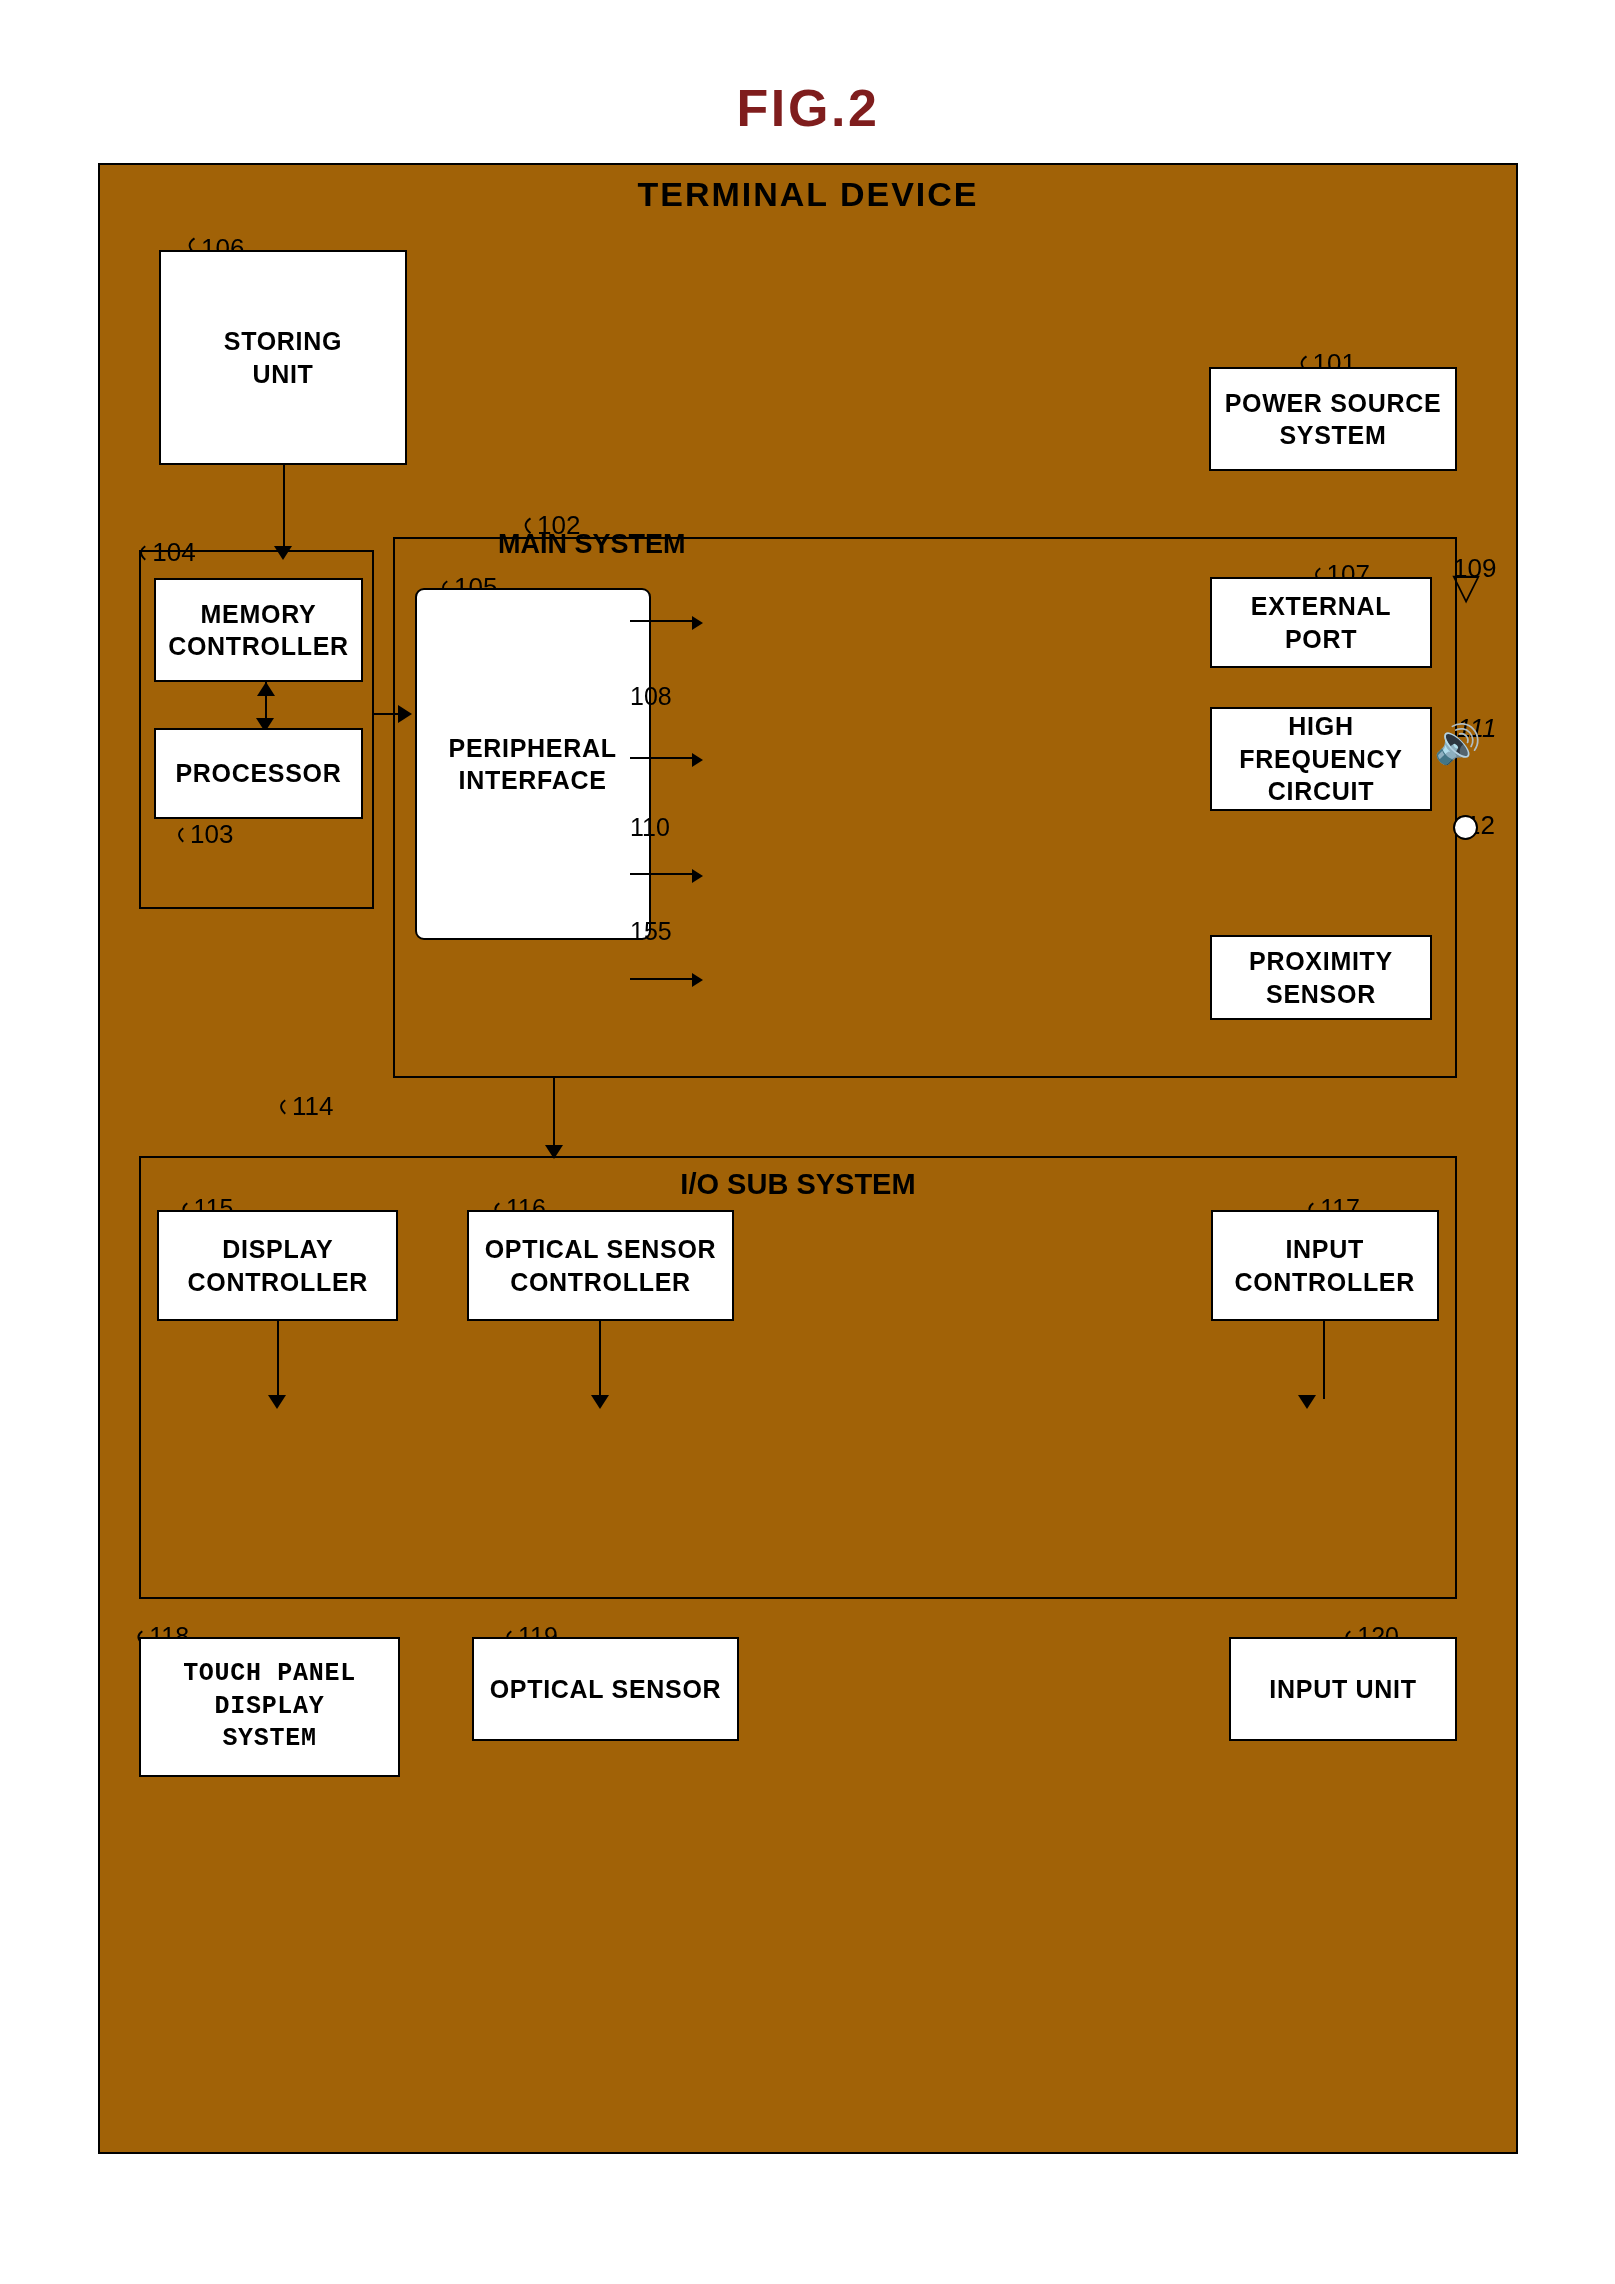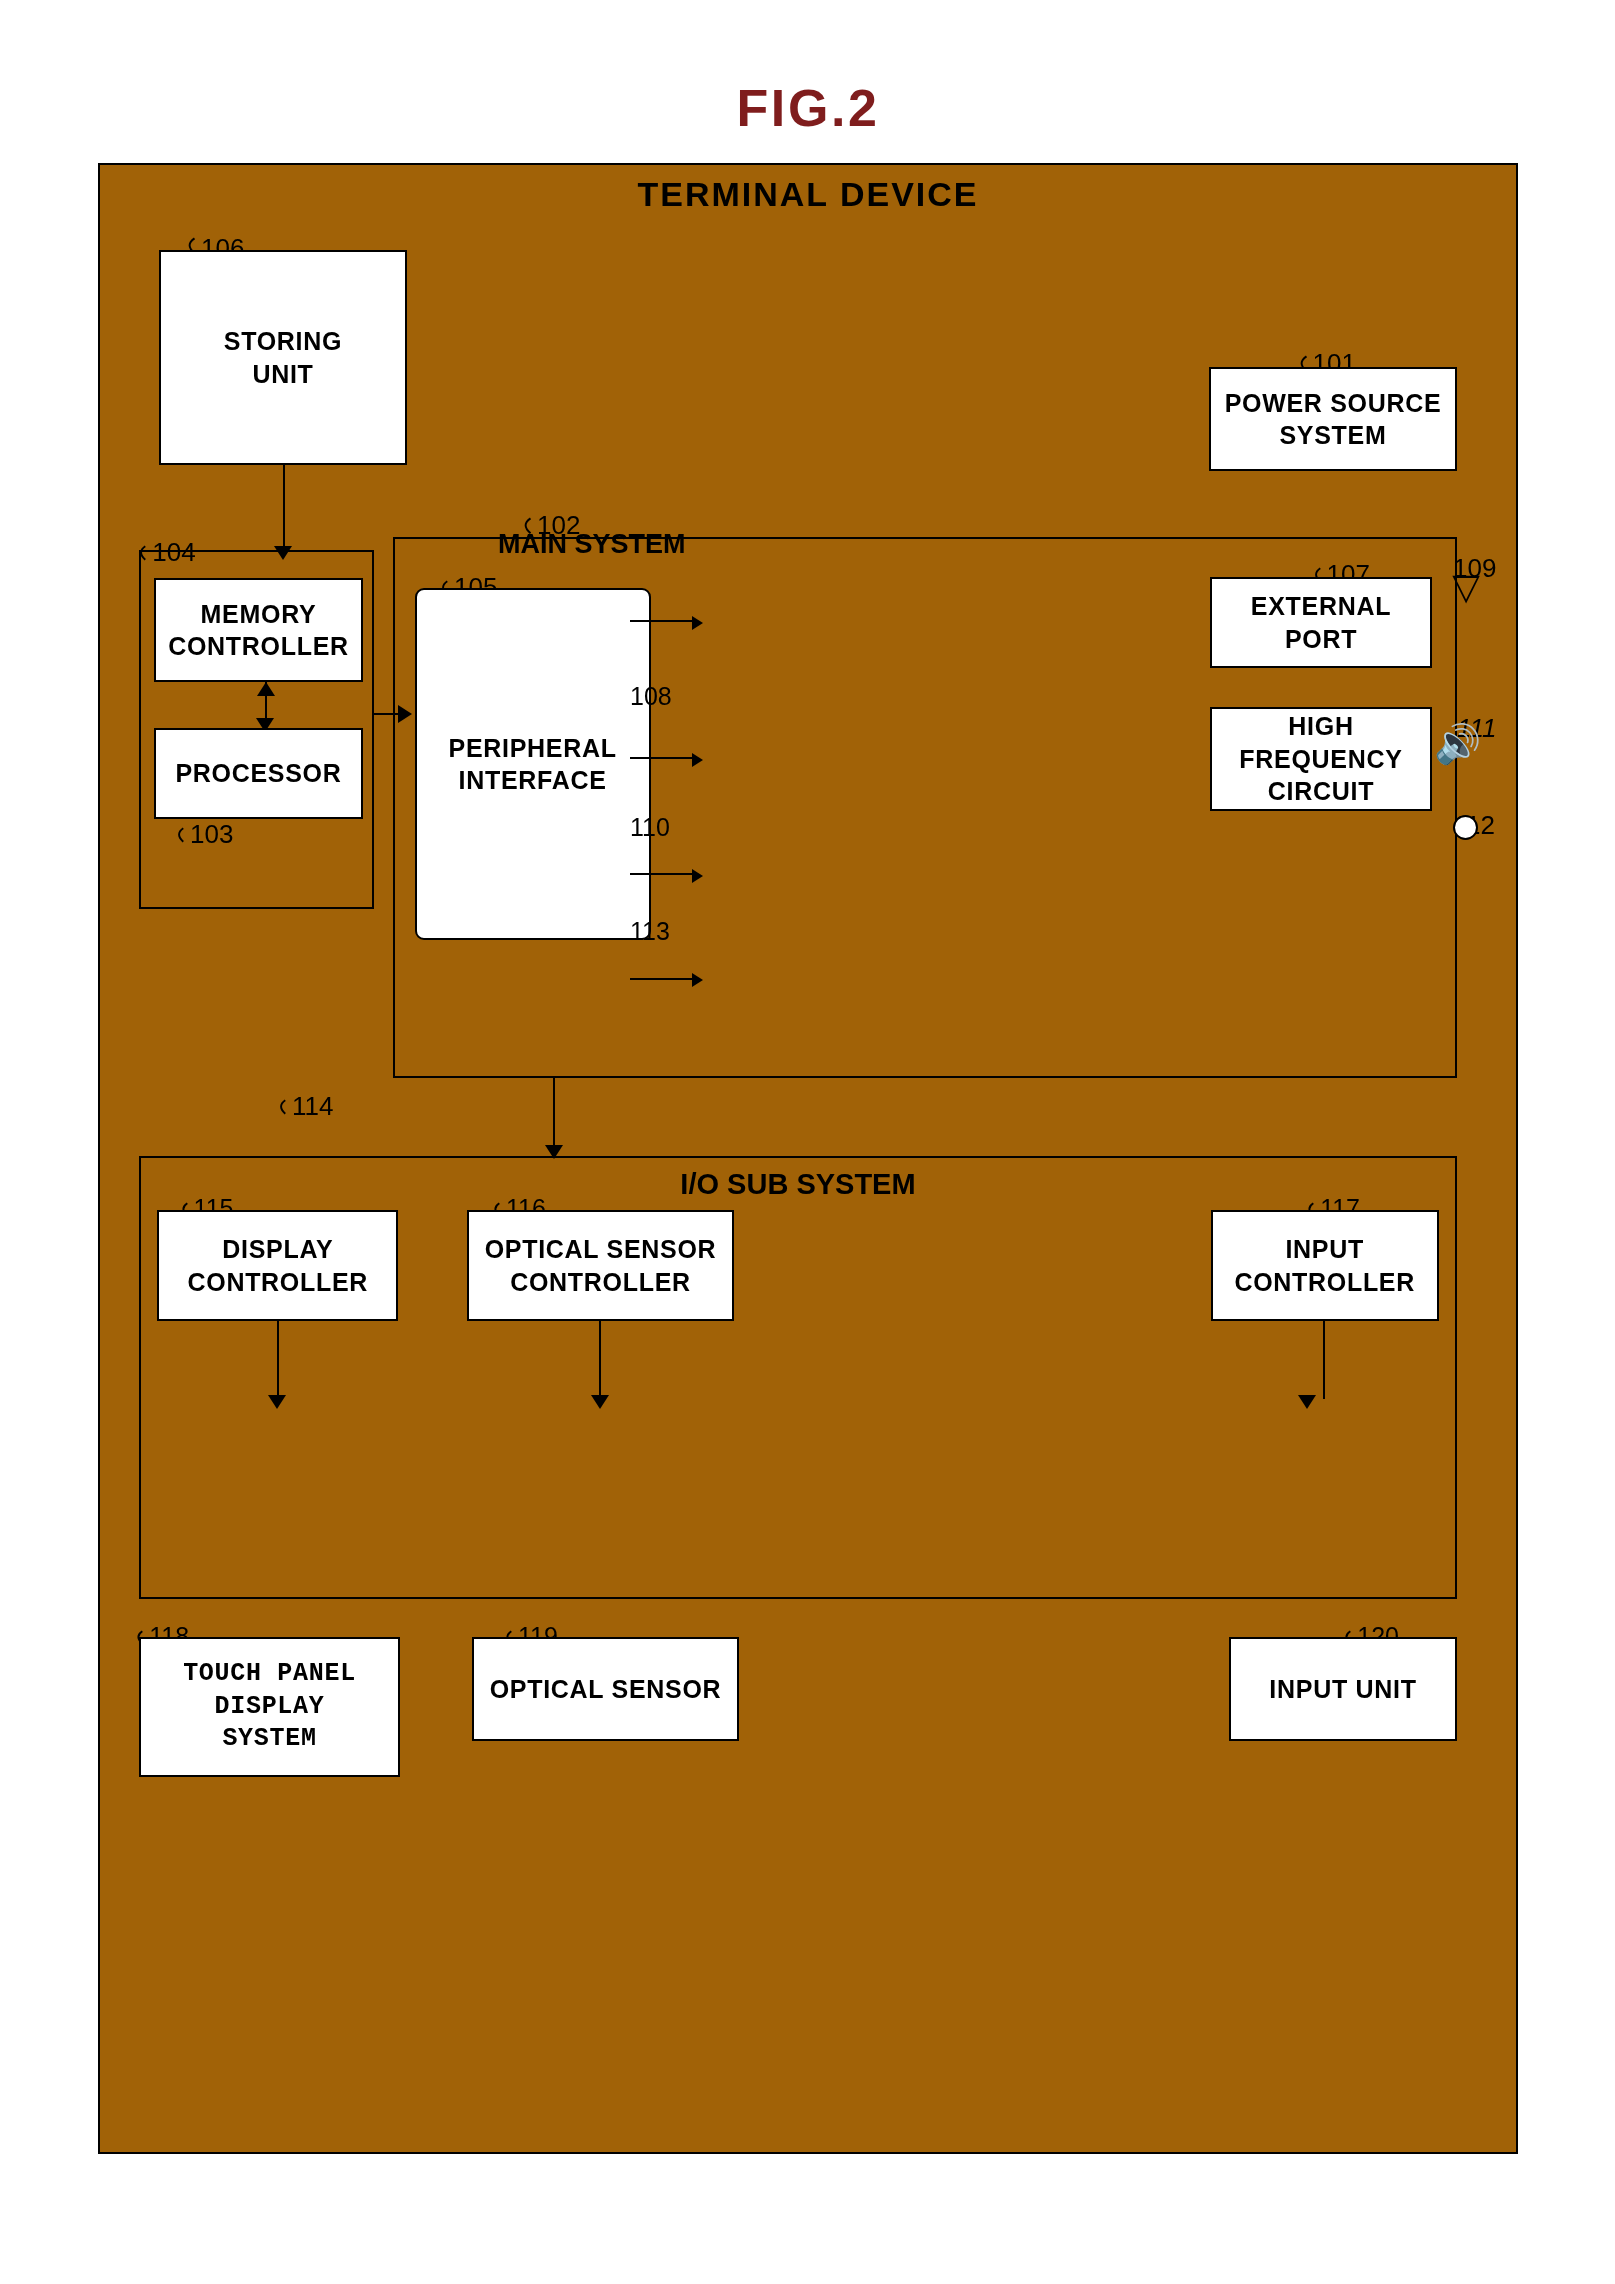--- a/index.html
+++ b/index.html
@@ -137,22 +137,25 @@
 
     <div style="position:absolute; top:150px; right:85px; font-size:26px;"></div>
 
     <div class="block-box" style="top:168px; right:23px; width:222px; height:104px;">
       <span class="block-label">HIGH FREQUENCY<br>CIRCUIT</span>
     </div>
 
     <div style="position:absolute; top:274px; left:235px; font-size:25px;">110</div>
 
 
-    <div style="position:absolute; top:378px; left:235px; font-size:25px;">113</div>
-
+    <div style="position:absolute; top:378px; left:235px; font-size:25px;">155</div>
+
+    <div class="block-box" style="top:396px; right:23px; width:222px; height:85px;">
+      <span class="block-label">PROXIMITY<br>SENSOR</span>
+    </div>
 
     <div style="position:absolute; top:81px; left:235px; width:65px; height:2px; background:#000;"></div>
     <div style="position:absolute; top:77px; left:297px; width:0;height:0;border-top:7.2px solid transparent;border-bottom:7.2px solid transparent;border-left:11.7px solid #000;"></div>
 
     <div style="position:absolute; top:218px; left:235px; width:65px; height:2px; background:#000;"></div>
     <div style="position:absolute; top:214px; left:297px; width:0;height:0;border-top:7.2px solid transparent;border-bottom:7.2px solid transparent;border-left:11.7px solid #000;"></div>
 
     <div style="position:absolute; top:334px; left:235px; width:65px; height:2px; background:#000;"></div>
     <div style="position:absolute; top:330px; left:297px; width:0;height:0;border-top:7.2px solid transparent;border-bottom:7.2px solid transparent;border-left:11.7px solid #000;"></div>
 

